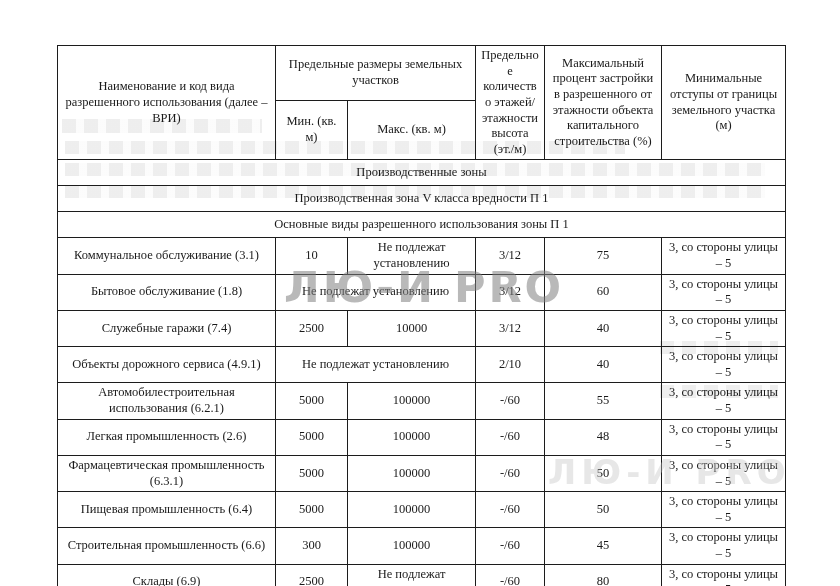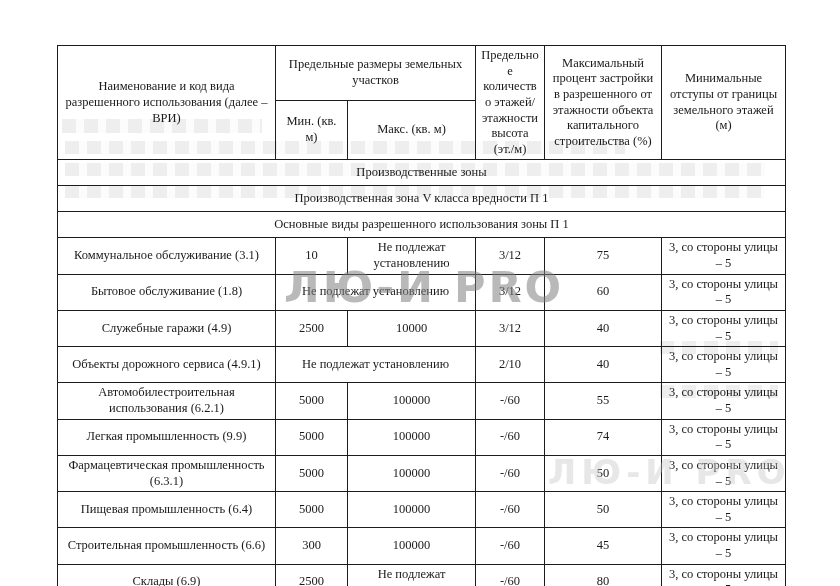--- a/index.html
+++ b/index.html
@@ -87,21 +87,21 @@
       <col style="width:69px">
       <col style="width:117px">
       <col style="width:124px">
     </colgroup>
     <thead>
       <tr>
         <th rowspan="2">Наименование и код вида разрешенного использования (далее – ВРИ)</th>
         <th colspan="2" class="group-top">Предельные размеры земельных участков</th>
         <th rowspan="2">Предельное количество этажей/ этажности высота (эт./м)</th>
         <th rowspan="2">Максимальный процент застройки в разрешенного от этажности объекта капитального строительства (%)</th>
-        <th rowspan="2">Минимальные отступы от границы земельного этажей (м)</th>
+        <th rowspan="2">Минимальные отступы от границы земельного участка (м)</th>
       </tr>
       <tr>
         <th class="sub">Мин. (кв. м)</th>
         <th class="sub">Макс. (кв. м)</th>
       </tr>
     </thead>
     <tbody>
         <tr>
           <td colspan="6" class="section">Производственные зоны</td>
         </tr>
@@ -120,21 +120,21 @@
           <td>3, со стороны улицы – 5</td>
         </tr>
         <tr>
           <td>Бытовое обслуживание (1.8)</td>
           <td colspan="2">Не подлежат установлению</td>
           <td>3/12</td>
           <td>60</td>
           <td>3, со стороны улицы – 5</td>
         </tr>
         <tr>
-          <td>Служебные гаражи (4.9)</td>
+          <td>Служебные гаражи (7.4)</td>
           <td>2500</td>
           <td>10000</td>
           <td>3/12</td>
           <td>40</td>
           <td>3, со стороны улицы – 5</td>
         </tr>
         <tr>
           <td>Объекты дорожного сервиса (4.9.1)</td>
           <td colspan="2">Не подлежат установлению</td>
           <td>2/10</td>
@@ -143,25 +143,25 @@
         </tr>
         <tr>
           <td>Автомобилестроительная использования (6.2.1)</td>
           <td>5000</td>
           <td>100000</td>
           <td>-/60</td>
           <td>55</td>
           <td>3, со стороны улицы – 5</td>
         </tr>
         <tr>
-          <td>Легкая промышленность (9.9)</td>
-          <td>5000</td>
-          <td>100000</td>
-          <td>-/60</td>
-          <td>74</td>
+          <td>Легкая промышленность (2.6)</td>
+          <td>5000</td>
+          <td>100000</td>
+          <td>-/60</td>
+          <td>48</td>
           <td>3, со стороны улицы – 5</td>
         </tr>
         <tr>
           <td>Фармацевтическая промышленность (6.3.1)</td>
           <td>5000</td>
           <td>100000</td>
           <td>-/60</td>
           <td>50</td>
           <td>3, со стороны улицы – 5</td>
         </tr>

